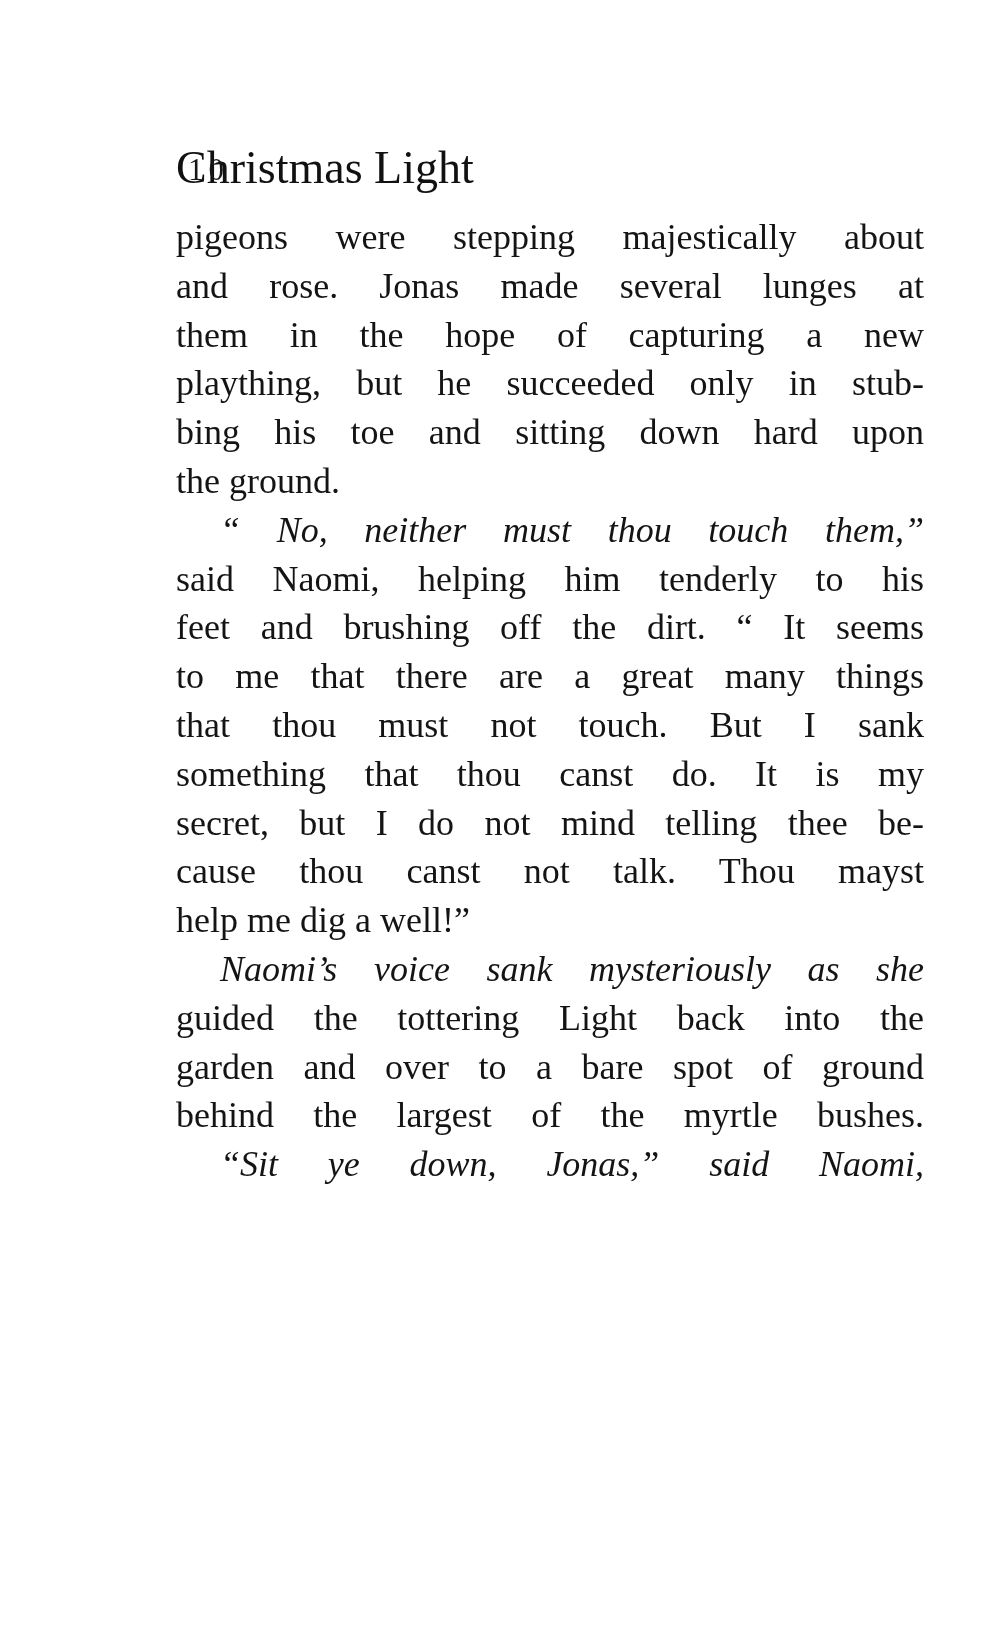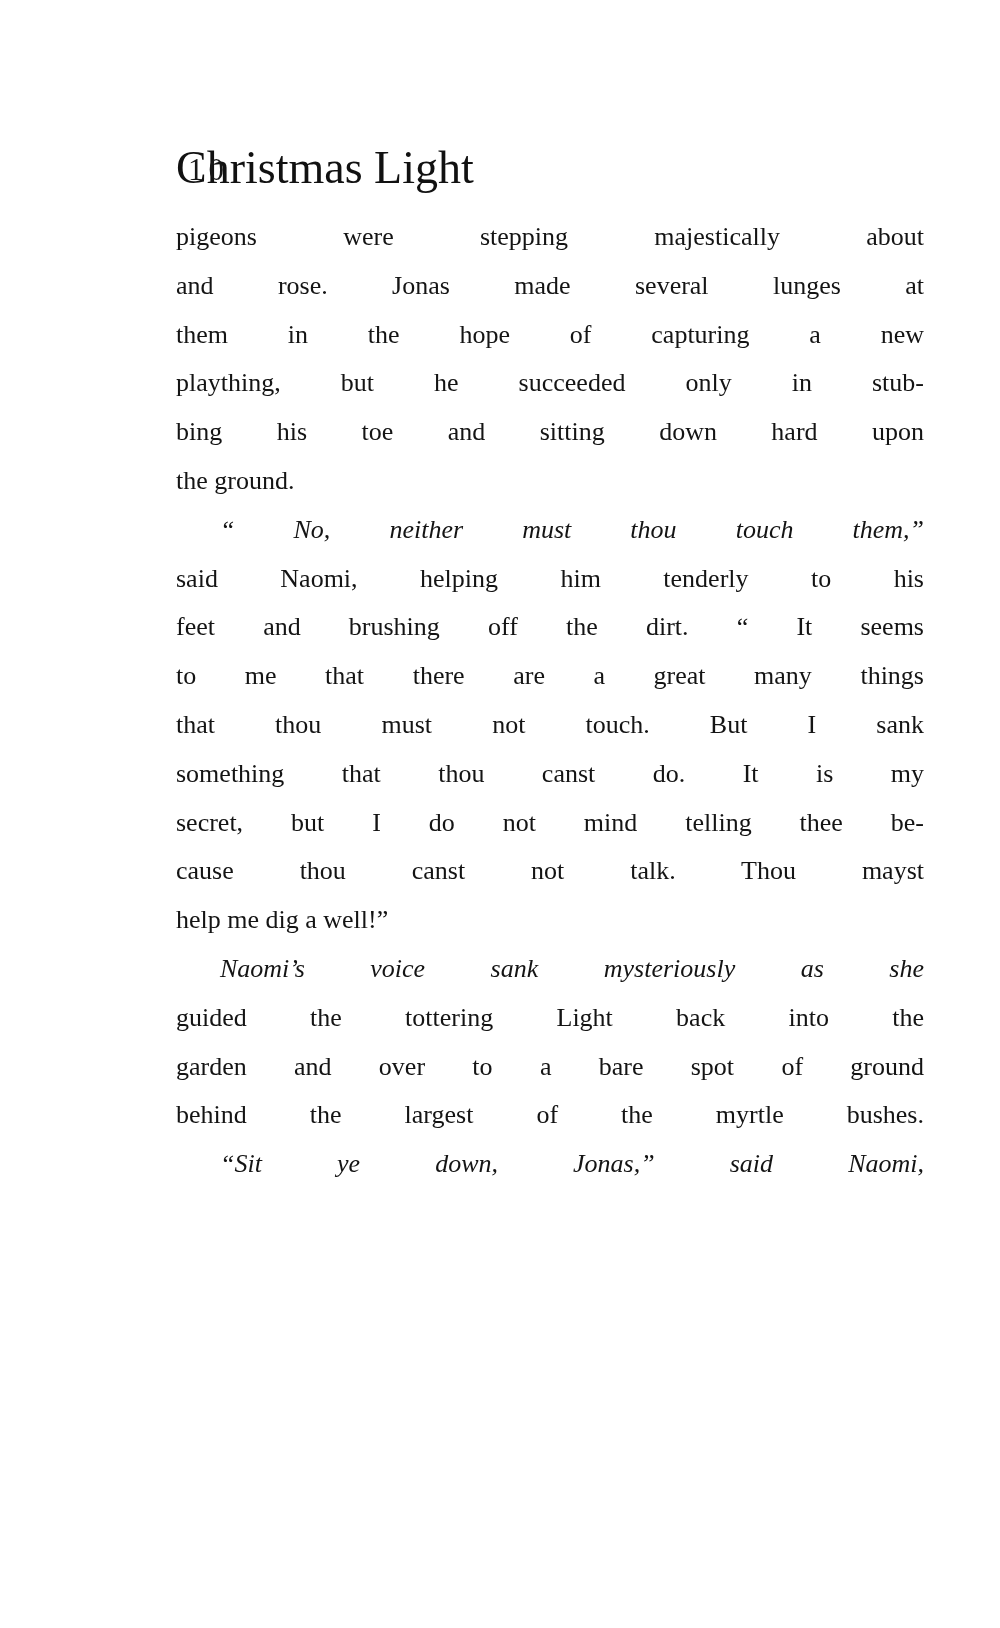--- a/index.html
+++ b/index.html
@@ -36,21 +36,21 @@
     text-align: left;
     font-size: 46px;
     line-height: 60px;
     color: #111111;
   }
   .body-text {
     position: absolute;
     top: 213px;
     left: 176px;
     width: 748px;
-    font-size: 26px;
+    font-size: 36px;
     line-height: 48.8px;
     color: #141414;
   }
   .line {
     text-align: justify;
     text-align-last: justify;
     white-space: normal;
     height: 48.8px;
   }
   .line.indent {

